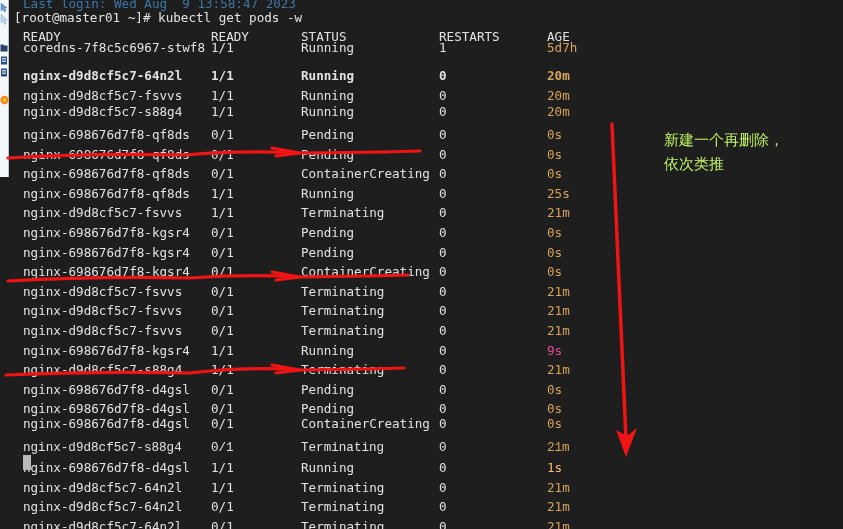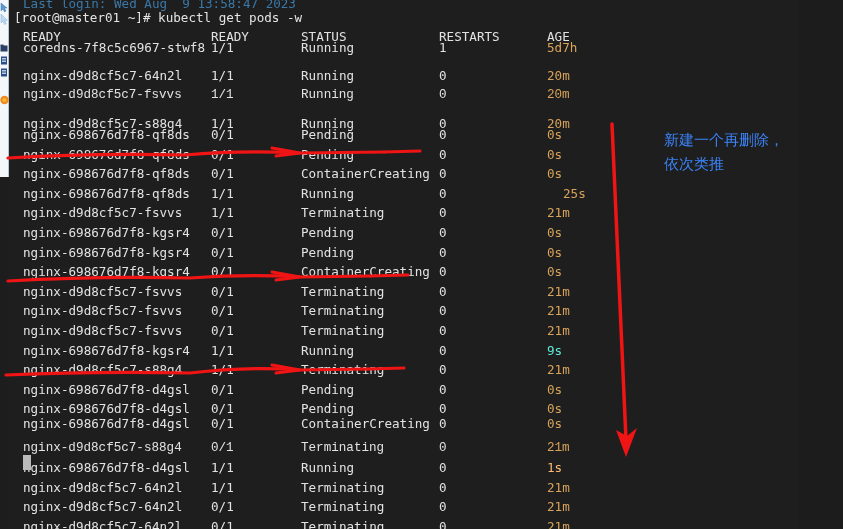--- a/index.html
+++ b/index.html
@@ -100,21 +100,21 @@
   }
   .col-name   { display: inline-block; width: 188px; }
   .col-ready  { display: inline-block; width: 90px; }
   .col-status { display: inline-block; width: 138px; }
   .col-rest   { display: inline-block; width: 108px; }
   .col-age    { display: inline-block; }
 
   
   .annot-note {
     position: absolute;
-    color: #3b82f6;
+    color: #bef264;
     font-family: "DejaVu Sans", sans-serif;
     font-size: 15px;
     line-height: 24px;
     white-space: pre;
     font-weight: 400;
   }
   .annot-svg {
     position: absolute;
     left: 0; top: 0;
     width: 843px; height: 529px;
@@ -181,35 +181,35 @@
 
   <div class="terminal">
 
     <div class="login-line">Last login: Wed Aug  9 13:58:47 2023</div>
 
     <div class="term-line c-prompt" style="top:8px; left:5px;"><span>[root@master01 ~]# </span><span>kubectl get pods -w</span></div>
 
     <div id="rows-container">
         <div class="row" style="top: 27px;"><span class="col-name">READY</span><span class="col-ready">READY</span><span class="col-status">STATUS</span><span class="col-rest">RESTARTS</span><span class="col-age">AGE</span></div>
         <div class="row" style="top: 38px;"><span class="col-name">coredns-7f8c5c6967-stwf8</span><span class="col-ready">1/1</span><span class="col-status">Running</span><span class="col-rest">1</span><span class="col-age" style="color: rgb(216, 163, 90);">5d7h</span></div>
-        <div class="row" style="top: 66.2px;"><span class="col-name">nginx-d9d8cf5c7-64n2l</span><span class="col-ready">1/1</span><span class="col-status">Running</span><span class="col-rest">0</span><span class="col-age" style="color: rgb(216, 163, 90);">20m</span></div>
-        <div class="row" style="top: 85.8px; font-family: Liberation Mono, monospace;"><span class="col-name">nginx-d9d8cf5c7-fsvvs</span><span class="col-ready">1/1</span><span class="col-status">Running</span><span class="col-rest">0</span><span class="col-age" style="color: rgb(216, 163, 90);">20m</span></div>
-        <div class="row" style="top: 114px;"><span class="col-name">nginx-d9d8cf5c7-s88g4</span><span class="col-ready">1/1</span><span class="col-status">Running</span><span class="col-rest">0</span><span class="col-age" style="color: rgb(216, 163, 90);">20m</span></div>
+        <div class="row" style="top: 66.2px; font-weight: bold;"><span class="col-name">nginx-d9d8cf5c7-64n2l</span><span class="col-ready">1/1</span><span class="col-status">Running</span><span class="col-rest">0</span><span class="col-age" style="color: rgb(216, 163, 90);">20m</span></div>
+        <div class="row" style="top: 85.8px;"><span class="col-name">nginx-d9d8cf5c7-fsvvs</span><span class="col-ready">1/1</span><span class="col-status">Running</span><span class="col-rest">0</span><span class="col-age" style="color: rgb(216, 163, 90);">20m</span></div>
+        <div class="row" style="top: 102px;"><span class="col-name">nginx-d9d8cf5c7-s88g4</span><span class="col-ready">1/1</span><span class="col-status">Running</span><span class="col-rest">0</span><span class="col-age" style="color: rgb(216, 163, 90);">20m</span></div>
         <div class="row" style="top: 125px;"><span class="col-name">nginx-698676d7f8-qf8ds</span><span class="col-ready">0/1</span><span class="col-status">Pending</span><span class="col-rest">0</span><span class="col-age" style="color: rgb(216, 163, 90);">0s</span></div>
         <div class="row" style="top: 144.6px;"><span class="col-name">nginx-698676d7f8-qf8ds</span><span class="col-ready">0/1</span><span class="col-status">Pending</span><span class="col-rest">0</span><span class="col-age" style="color: rgb(216, 163, 90);">0s</span></div>
         <div class="row" style="top: 164.2px;"><span class="col-name">nginx-698676d7f8-qf8ds</span><span class="col-ready">0/1</span><span class="col-status">ContainerCreating</span><span class="col-rest">0</span><span class="col-age" style="color: rgb(216, 163, 90);">0s</span></div>
-        <div class="row" style="top: 183.8px;"><span class="col-name">nginx-698676d7f8-qf8ds</span><span class="col-ready">1/1</span><span class="col-status">Running</span><span class="col-rest">0</span><span class="col-age" style="color: rgb(216, 163, 90); margin-left: 16px;">25s</span></div>
+        <div class="row" style="top: 183.8px;"><span class="col-name">nginx-698676d7f8-qf8ds</span><span class="col-ready">1/1</span><span class="col-status">Running</span><span class="col-rest">0</span><span class="col-age" style="color: rgb(216, 163, 90);">25s</span></div>
         <div class="row" style="top: 203.4px;"><span class="col-name">nginx-d9d8cf5c7-fsvvs</span><span class="col-ready">1/1</span><span class="col-status">Terminating</span><span class="col-rest">0</span><span class="col-age" style="color: rgb(216, 163, 90);">21m</span></div>
         <div class="row" style="top: 223px;"><span class="col-name">nginx-698676d7f8-kgsr4</span><span class="col-ready">0/1</span><span class="col-status">Pending</span><span class="col-rest">0</span><span class="col-age" style="color: rgb(216, 163, 90);">0s</span></div>
         <div class="row" style="top: 242.6px;"><span class="col-name">nginx-698676d7f8-kgsr4</span><span class="col-ready">0/1</span><span class="col-status">Pending</span><span class="col-rest">0</span><span class="col-age" style="color: rgb(216, 163, 90);">0s</span></div>
         <div class="row" style="top: 262.2px;"><span class="col-name">nginx-698676d7f8-kgsr4</span><span class="col-ready">0/1</span><span class="col-status">ContainerCreating</span><span class="col-rest">0</span><span class="col-age" style="color: rgb(216, 163, 90);">0s</span></div>
         <div class="row" style="top: 281.8px;"><span class="col-name">nginx-d9d8cf5c7-fsvvs</span><span class="col-ready">0/1</span><span class="col-status">Terminating</span><span class="col-rest">0</span><span class="col-age" style="color: rgb(216, 163, 90);">21m</span></div>
         <div class="row" style="top: 301.4px;"><span class="col-name">nginx-d9d8cf5c7-fsvvs</span><span class="col-ready">0/1</span><span class="col-status">Terminating</span><span class="col-rest">0</span><span class="col-age" style="color: rgb(216, 163, 90);">21m</span></div>
         <div class="row" style="top: 321px;"><span class="col-name">nginx-d9d8cf5c7-fsvvs</span><span class="col-ready">0/1</span><span class="col-status">Terminating</span><span class="col-rest">0</span><span class="col-age" style="color: rgb(216, 163, 90);">21m</span></div>
-        <div class="row" style="top: 340.6px;"><span class="col-name">nginx-698676d7f8-kgsr4</span><span class="col-ready">1/1</span><span class="col-status">Running</span><span class="col-rest">0</span><span class="col-age" style="color: #5eead4;">9s</span></div>
+        <div class="row" style="top: 340.6px;"><span class="col-name">nginx-698676d7f8-kgsr4</span><span class="col-ready">1/1</span><span class="col-status">Running</span><span class="col-rest">0</span><span class="col-age" style="color: #ec4899;">9s</span></div>
         <div class="row" style="top: 360.2px;"><span class="col-name">nginx-d9d8cf5c7-s88g4</span><span class="col-ready">1/1</span><span class="col-status">Terminating</span><span class="col-rest">0</span><span class="col-age" style="color: rgb(216, 163, 90);">21m</span></div>
         <div class="row" style="top: 379.8px;"><span class="col-name">nginx-698676d7f8-d4gsl</span><span class="col-ready">0/1</span><span class="col-status">Pending</span><span class="col-rest">0</span><span class="col-age" style="color: rgb(216, 163, 90);">0s</span></div>
         <div class="row" style="top: 399.4px;"><span class="col-name">nginx-698676d7f8-d4gsl</span><span class="col-ready">0/1</span><span class="col-status">Pending</span><span class="col-rest">0</span><span class="col-age" style="color: rgb(216, 163, 90);">0s</span></div>
         <div class="row" style="top: 414px;"><span class="col-name">nginx-698676d7f8-d4gsl</span><span class="col-ready">0/1</span><span class="col-status">ContainerCreating</span><span class="col-rest">0</span><span class="col-age" style="color: rgb(216, 163, 90);">0s</span></div>
         <div class="row" style="top: 438.6px; font-family: Liberation Mono, monospace;"><span class="col-name">nginx-d9d8cf5c7-s88g4</span><span class="col-ready">0/1</span><span class="col-status">Terminating</span><span class="col-rest">0</span><span class="col-age" style="color: rgb(216, 163, 90);">21m</span></div>
         <div class="row" style="top: 458.2px;"><span class="col-name">nginx-698676d7f8-d4gsl</span><span class="col-ready">1/1</span><span class="col-status">Running</span><span class="col-rest">0</span><span class="col-age" style="color: #fdba74;">1s</span></div>
         <div class="row" style="top: 477.8px;"><span class="col-name">nginx-d9d8cf5c7-64n2l</span><span class="col-ready">1/1</span><span class="col-status">Terminating</span><span class="col-rest">0</span><span class="col-age" style="color: rgb(216, 163, 90);">21m</span></div>
         <div class="row" style="top: 497.4px;"><span class="col-name">nginx-d9d8cf5c7-64n2l</span><span class="col-ready">0/1</span><span class="col-status">Terminating</span><span class="col-rest">0</span><span class="col-age" style="color: rgb(216, 163, 90);">21m</span></div>
         <div class="row" style="top: 517px;"><span class="col-name">nginx-d9d8cf5c7-64n2l</span><span class="col-ready">0/1</span><span class="col-status">Terminating</span><span class="col-rest">0</span><span class="col-age" style="color: rgb(216, 163, 90);">21m</span></div>
       </div>

